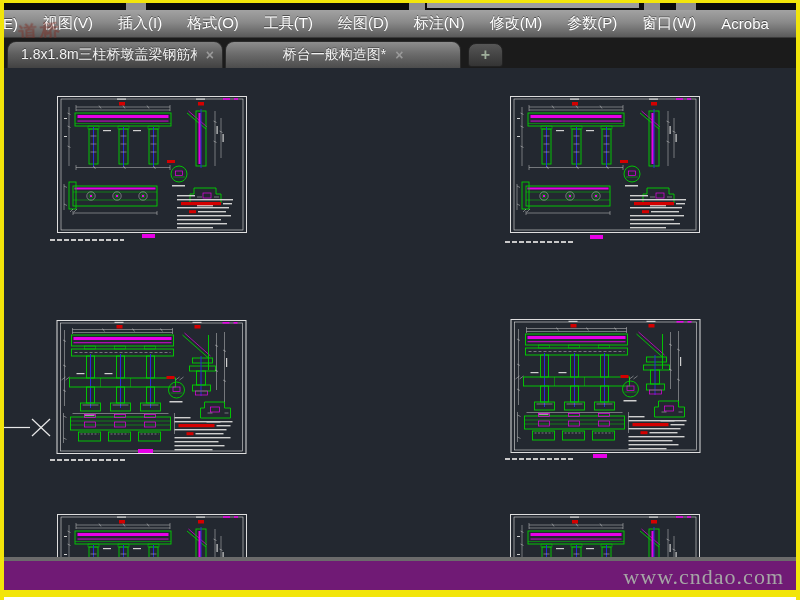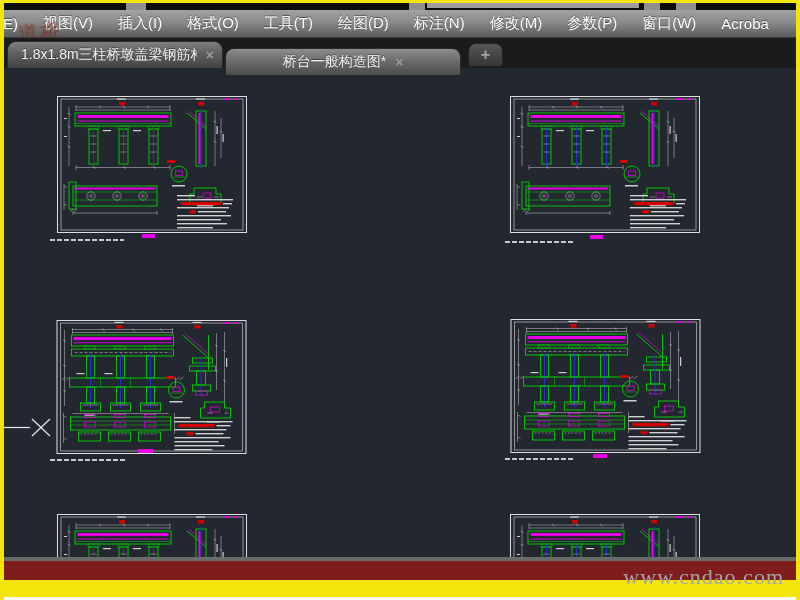--- a/index.html
+++ b/index.html
@@ -23,39 +23,39 @@
   .logo-mark{left:14px;top:9px;font-size:20px;font-weight:bold;
     color:rgba(125,45,35,.5);letter-spacing:2px;filter:blur(.4px);
     transform:rotate(-4deg);pointer-events:none;}
 
   
   .tabbar{left:4px;top:38px;width:792px;height:30px;background:#1b1b1b;}
   .tab{position:absolute;top:3px;height:27px;border-radius:9px 9px 0 0;
     display:flex;align-items:center;box-sizing:border-box;
     border:1px solid #2a2a2a;border-bottom:none;}
   .tab.inactive{background:linear-gradient(#808080 0%,#5f5f5f 45%,#424242 100%);}
-  .tab.active{background:linear-gradient(#8d8d8d 0%,#6c6c6c 45%,#4c4c4c 100%);z-index:2;margin-top:7px;}
+  .tab.active{background:linear-gradient(#8d8d8d 0%,#6c6c6c 45%,#4c4c4c 100%);z-index:2;}
   .tab-label{color:#f2f2f2;font-size:14px;white-space:nowrap;overflow:hidden;
     text-shadow:0 -1px 0 rgba(0,0,0,.4);}
   .tab-close{color:#9a9a9a;font-size:14px;font-weight:bold;margin-left:9px;line-height:1;}
   .newtab{position:absolute;top:5px;height:22px;width:33px;border-radius:8px 8px 3px 3px;
     background:linear-gradient(#565656,#343434);border:1px solid #222;
     color:#9fae9b;font-size:16px;font-weight:bold;text-align:center;line-height:21px;}
 
   
   .canvas{left:4px;top:68px;width:792px;height:489px;background:#232830;overflow:hidden;}
   .sheet{position:absolute;}
   .mtitle{position:absolute;height:4px;background:#e800e8;}
   .caption{position:absolute;height:2px;
     background:repeating-linear-gradient(90deg,#c9c9c9 0 5px,transparent 5px 7px);}
   .xhair{position:absolute;left:0;top:0;}
 
   
   .graybar{left:4px;top:557px;width:792px;height:4px;background:#6b6b6b;}
-  .whitebar{left:4px;top:561px;width:792px;height:19px;background:#7f1d1d;}
+  .whitebar{left:4px;top:561px;width:792px;height:29px;background:#701a75;}
   .wm{position:absolute;right:12px;top:3px;font-family:"Liberation Serif","DejaVu Serif",serif;
     font-size:22px;color:#a6a6a6;letter-spacing:1px;}
   .bottomyellow{left:0;top:592px;width:800px;height:5px;background:#f2e50a;}
   .bottomwhite{left:0;top:597px;width:800px;height:3px;background:#ffffff;}
   .edge{background:#f2e50a;}
 
   
   svg .g{stroke:#00d200;fill:none;stroke-width:.9;}
   svg .g2{stroke:#00d200;fill:none;stroke-width:.5;}
   svg .m{fill:#e800e8;}

